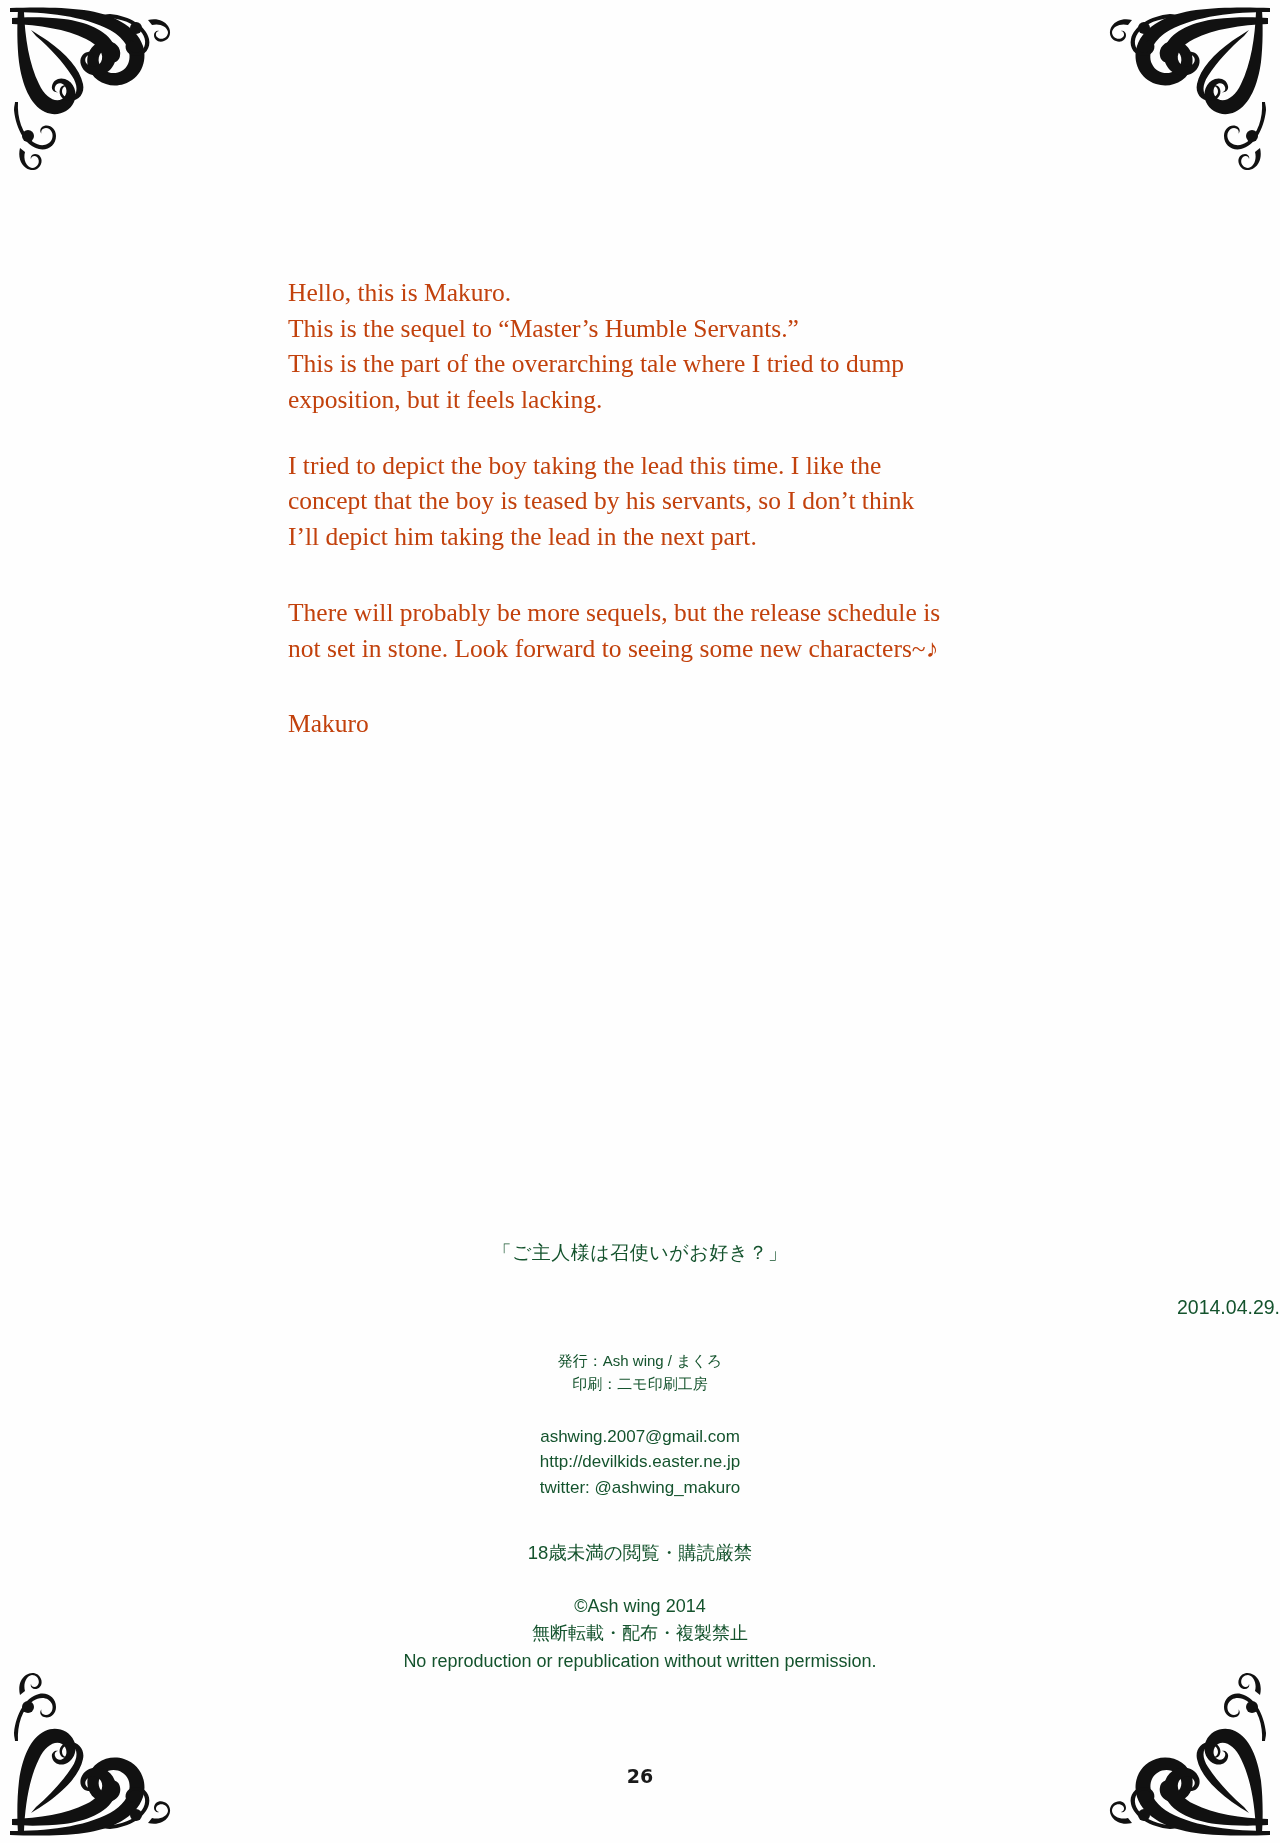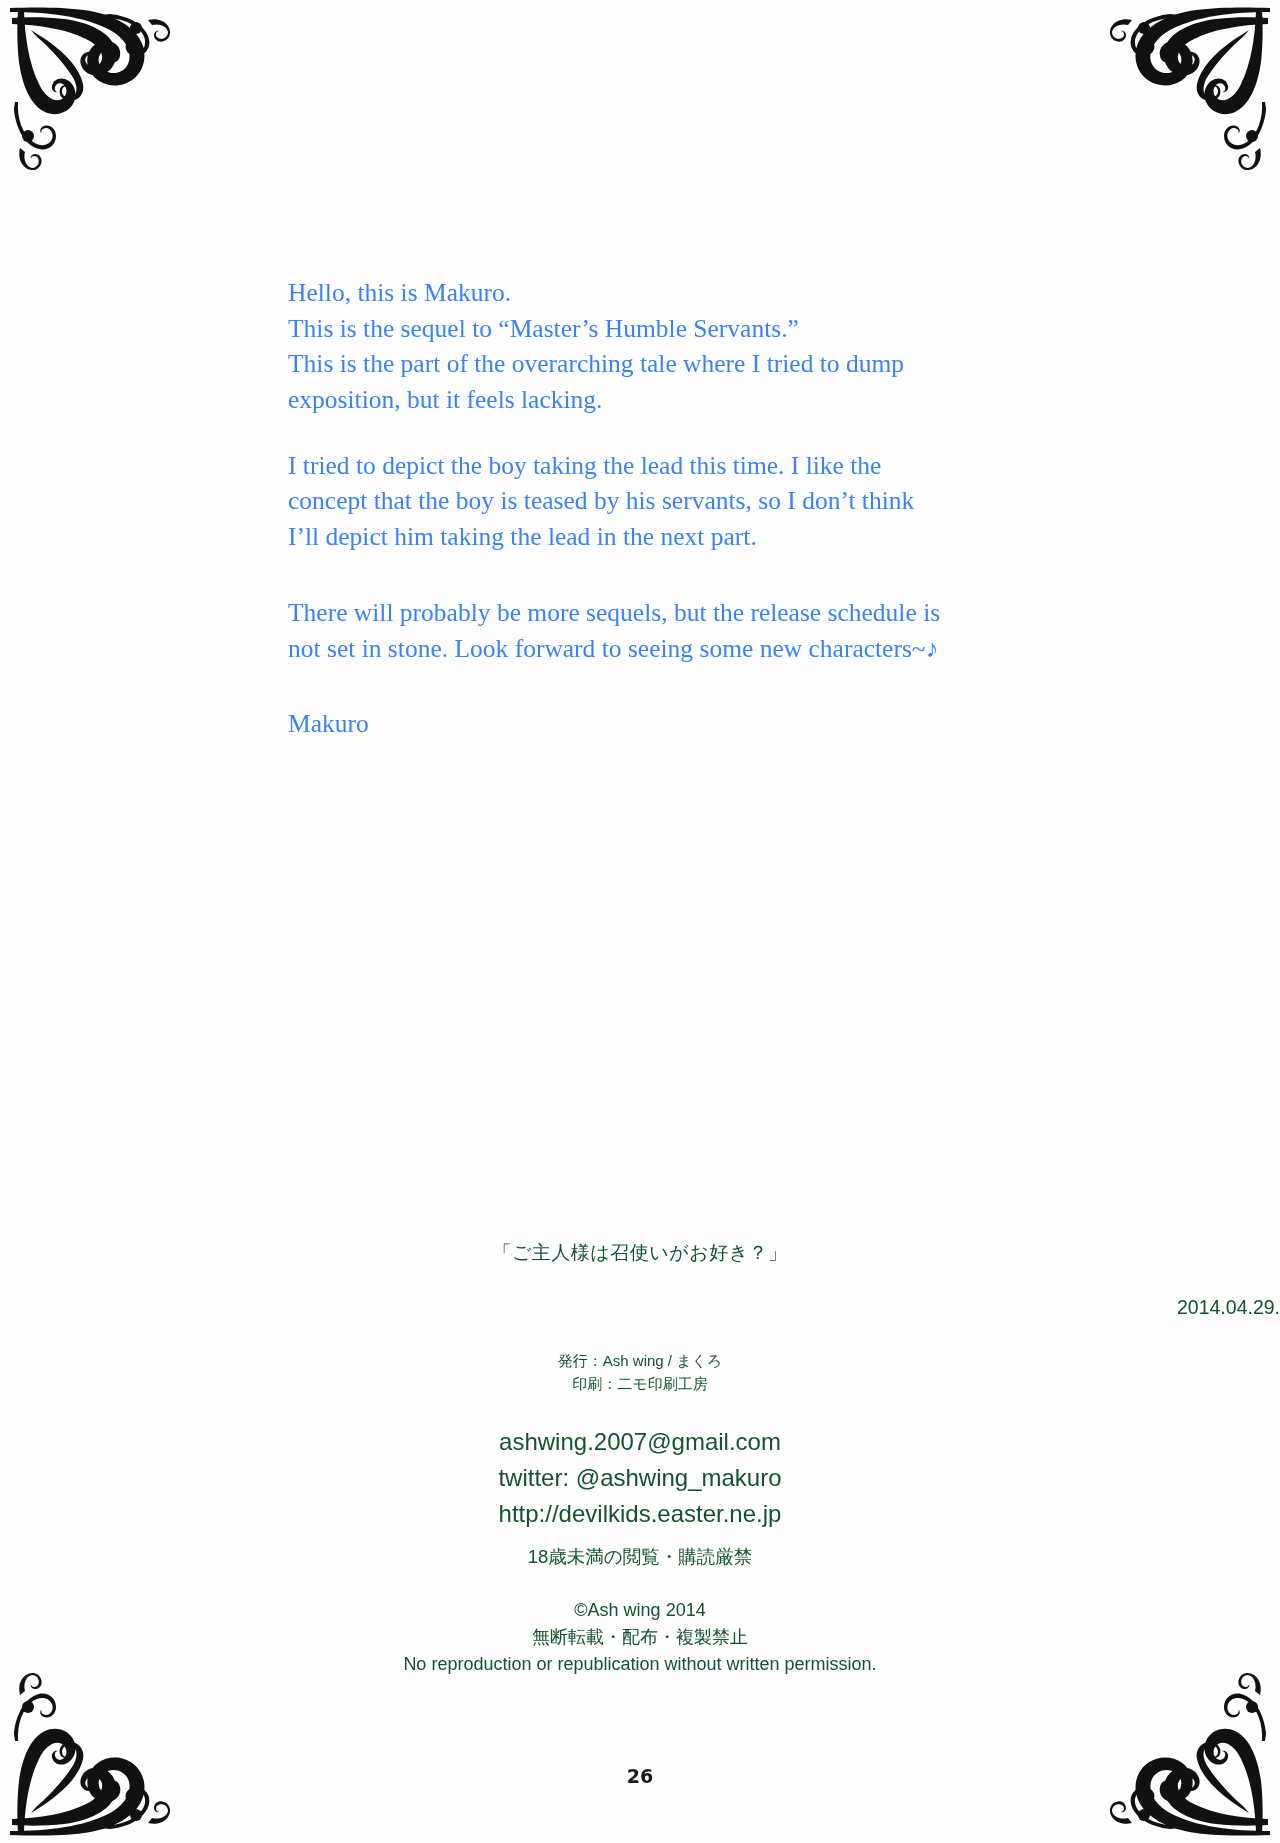--- a/index.html
+++ b/index.html
@@ -40,21 +40,21 @@
     position: absolute;
     left: 288px;
     top: 275px;
     width: 760px;
   }
   .afterword p {
     margin: 0 0 30px 0;
     font-size: 25.5px;
     line-height: 1.40;
     font-family: "Liberation Serif", serif;
-    color: #3b82f6;
+    color: #c2410c;
     white-space: pre-line;
   }
   .afterword p.last { margin-bottom: 0; margin-top: 40px; }
   .sig { margin-top: 34px; }
 
   
   .colophon {
     position: absolute;
     left: 0;
     right: 0;
@@ -72,23 +72,23 @@
     font-size: 19.5px;
     margin-bottom: 30px;
     text-align: right;
   }
   .colophon .pubblock {
     font-size: 15px;
     line-height: 1.55;
     margin-bottom: 28px;
   }
   .colophon .contact {
-    font-size: 24px;
+    font-size: 17px;
     line-height: 1.50;
-    margin-bottom: 12px;
+    margin-bottom: 40px;
   }
   .colophon .warning {
     font-size: 18.5px;
     margin-bottom: 28px;
   }
   .colophon .rights {
     font-size: 18px;
     line-height: 1.52;
   }
 
@@ -192,22 +192,22 @@
 
   <div class="colophon">
     <div class="title-jp">「ご主人様は召使いがお好き？」</div>
     <div class="date">2014.04.29.</div>
     <div class="pubblock">
       <div>発行：Ash wing / まくろ</div>
       <div>印刷：二モ印刷工房</div>
     </div>
     <div class="contact">
       <div>ashwing.2007@gmail.com</div>
+      <div>http://devilkids.easter.ne.jp</div>
       <div>twitter: @ashwing_makuro</div>
-      <div>http://devilkids.easter.ne.jp</div>
     </div>
     <div class="warning">18歳未満の閲覧・購読厳禁</div>
     <div class="rights">
       <div>©Ash wing 2014</div>
       <div>無断転載・配布・複製禁止</div>
       <div>No reproduction or republication without written permission.</div>
     </div>
   </div>
 
   <div class="page-number">26</div>

